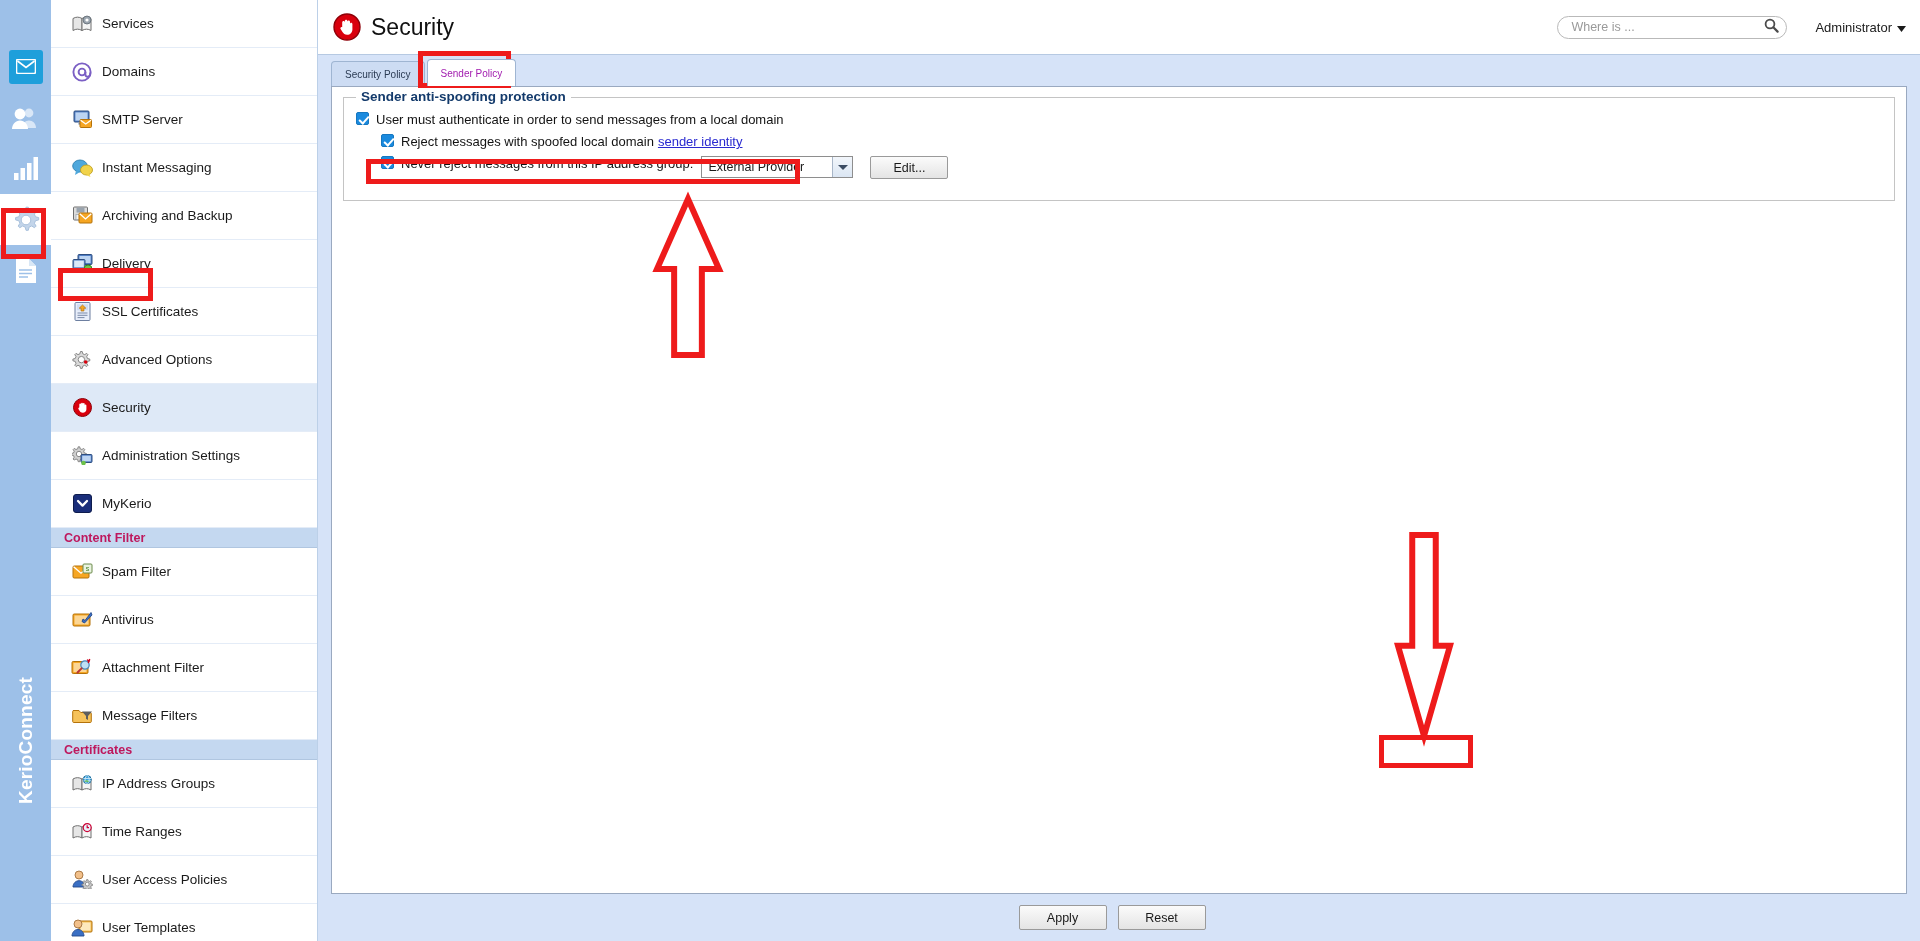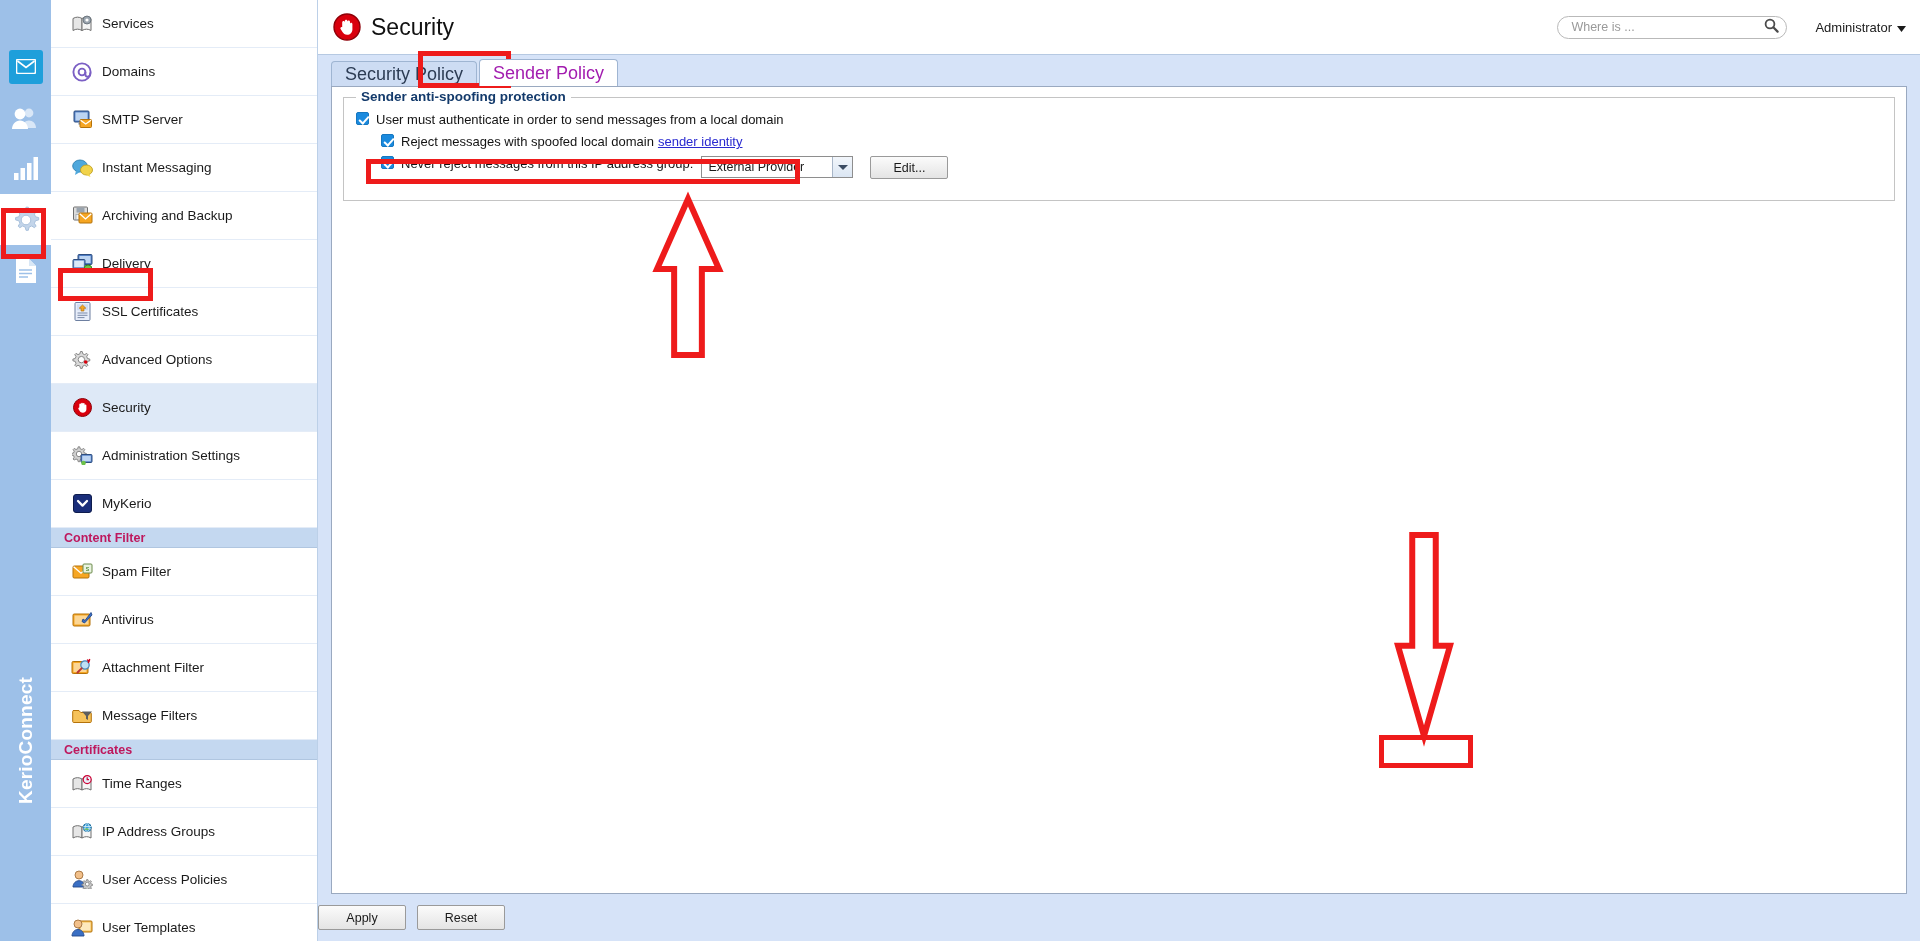--- a/index.html
+++ b/index.html
@@ -156,21 +156,21 @@
     display: flex;
     align-items: flex-end;
     padding-left: 13px;
     flex: 0 0 31px;
     position: relative;
   }
   .tab {
     height: 25px;
     padding: 0 13px;
     display: flex; align-items: center;
-    font-size: 18px;
+    font-size: 10px;
     color: #2c3c54;
     background: #cddcf3;
     border: 1px solid #9fb5d2;
     border-bottom: none;
     border-radius: 4px 4px 0 0;
     margin-right: 2px;
     position: relative;
   }
   .tab.active {
     background: #ffffff;
@@ -267,21 +267,21 @@
     margin-left: 17px;
   }
 
   
   .footer {
     height: 47px;
     flex: 0 0 47px;
     background: #d6e3f8;
     display: flex;
     align-items: center;
-    justify-content: flex-start;
+    justify-content: center;
     padding-right: 14px;
     gap: 11px;
   }
   .footer .btn { margin-left: 0; min-width: 88px; height: 25px; }
 
   
   .anno { position: absolute; pointer-events: none; }
   .hl-box {
     position: absolute;
     border: 5px solid #ee1b1b;
@@ -530,38 +530,38 @@
         <span>Message Filters</span>
       </div>
       <div class="nav-group">
         <span>Certificates</span>
       </div>
       <div class="nav-item">
         <span class="nicon">
           <svg width="21" height="18" viewBox="0 0 21 18">
             <path d="M1 4c3-1.8 6-1.8 9 0v11c-3-1.8-6-1.8-9 0z" fill="#e6e6e6" stroke="#6f6f6f" stroke-width="1"></path>
             <path d="M19 4c-3-1.8-6-1.8-9 0v11c3-1.8 6-1.8 9 0z" fill="#f5f5f5" stroke="#6f6f6f" stroke-width="1"></path>
-            <circle cx="15.2" cy="4.6" r="4" fill="#e8f0fa" stroke="#c03" stroke-width="1.2"></circle>
-            <path d="M15.2 2.3v2.4h1.8" stroke="#c03" stroke-width="1.2" fill="none"></path>
-          </svg>
-        </span>
-        <span>Time Ranges</span>
-      </div>
-      <div class="nav-item">
-        <span class="nicon">
-          <svg width="21" height="18" viewBox="0 0 21 18">
-            <path d="M1 4c3-1.8 6-1.8 9 0v11c-3-1.8-6-1.8-9 0z" fill="#e6e6e6" stroke="#6f6f6f" stroke-width="1"></path>
-            <path d="M19 4c-3-1.8-6-1.8-9 0v11c3-1.8 6-1.8 9 0z" fill="#f5f5f5" stroke="#6f6f6f" stroke-width="1"></path>
             <circle cx="15.2" cy="4.6" r="4" fill="#3aa0dc" stroke="#1c6f9e" stroke-width="1"></circle>
             <path d="M11.4 3.5h7.6M11.4 5.8h7.6" stroke="#cbe7f7" stroke-width="0.9"></path>
             <ellipse cx="15.2" cy="4.6" rx="2" ry="4" fill="none" stroke="#cbe7f7" stroke-width="0.9"></ellipse>
             <path d="M13 6.5c1.2-1 2.5-.6 3.4.3" fill="none" stroke="#6cc24a" stroke-width="1.4"></path>
           </svg>
         </span>
         <span>IP Address Groups</span>
+      </div>
+      <div class="nav-item">
+        <span class="nicon">
+          <svg width="21" height="18" viewBox="0 0 21 18">
+            <path d="M1 4c3-1.8 6-1.8 9 0v11c-3-1.8-6-1.8-9 0z" fill="#e6e6e6" stroke="#6f6f6f" stroke-width="1"></path>
+            <path d="M19 4c-3-1.8-6-1.8-9 0v11c3-1.8 6-1.8 9 0z" fill="#f5f5f5" stroke="#6f6f6f" stroke-width="1"></path>
+            <circle cx="15.2" cy="4.6" r="4" fill="#e8f0fa" stroke="#c03" stroke-width="1.2"></circle>
+            <path d="M15.2 2.3v2.4h1.8" stroke="#c03" stroke-width="1.2" fill="none"></path>
+          </svg>
+        </span>
+        <span>Time Ranges</span>
       </div>
       <div class="nav-item">
         <span class="nicon">
           <svg width="22" height="19" viewBox="0 0 22 19">
             <circle cx="8" cy="5" r="4" fill="#f2c08a" stroke="#a3713c" stroke-width="0.9"></circle>
             <path d="M2 17c0-3.6 2.7-6.3 6-6.3s6 2.7 6 6.3z" fill="#3a6fc4" stroke="#22478a" stroke-width="0.9"></path>
             <g fill="#c9c9c9" stroke="#7d7d7d" stroke-width="0.8">
               <path d="M15.7 9.5l1.1 0 .36 1.45 1.2.5 1.3-.75.75.75-.75 1.3.5 1.2 1.45.36 0 1.1-1.45.36-.5 1.2.75 1.3-.75.75-1.3-.75-1.2.5-.36 1.45-1.1 0-.36-1.45-1.2-.5-1.3.75-.75-.75.75-1.3-.5-1.2-1.45-.36 0-1.1 1.45-.36.5-1.2-.75-1.3.75-.75 1.3.75 1.2-.5z"></path>
             </g>
             <circle cx="16.25" cy="14.1" r="1.9" fill="#fff" stroke="#7d7d7d" stroke-width="0.8"></circle>

